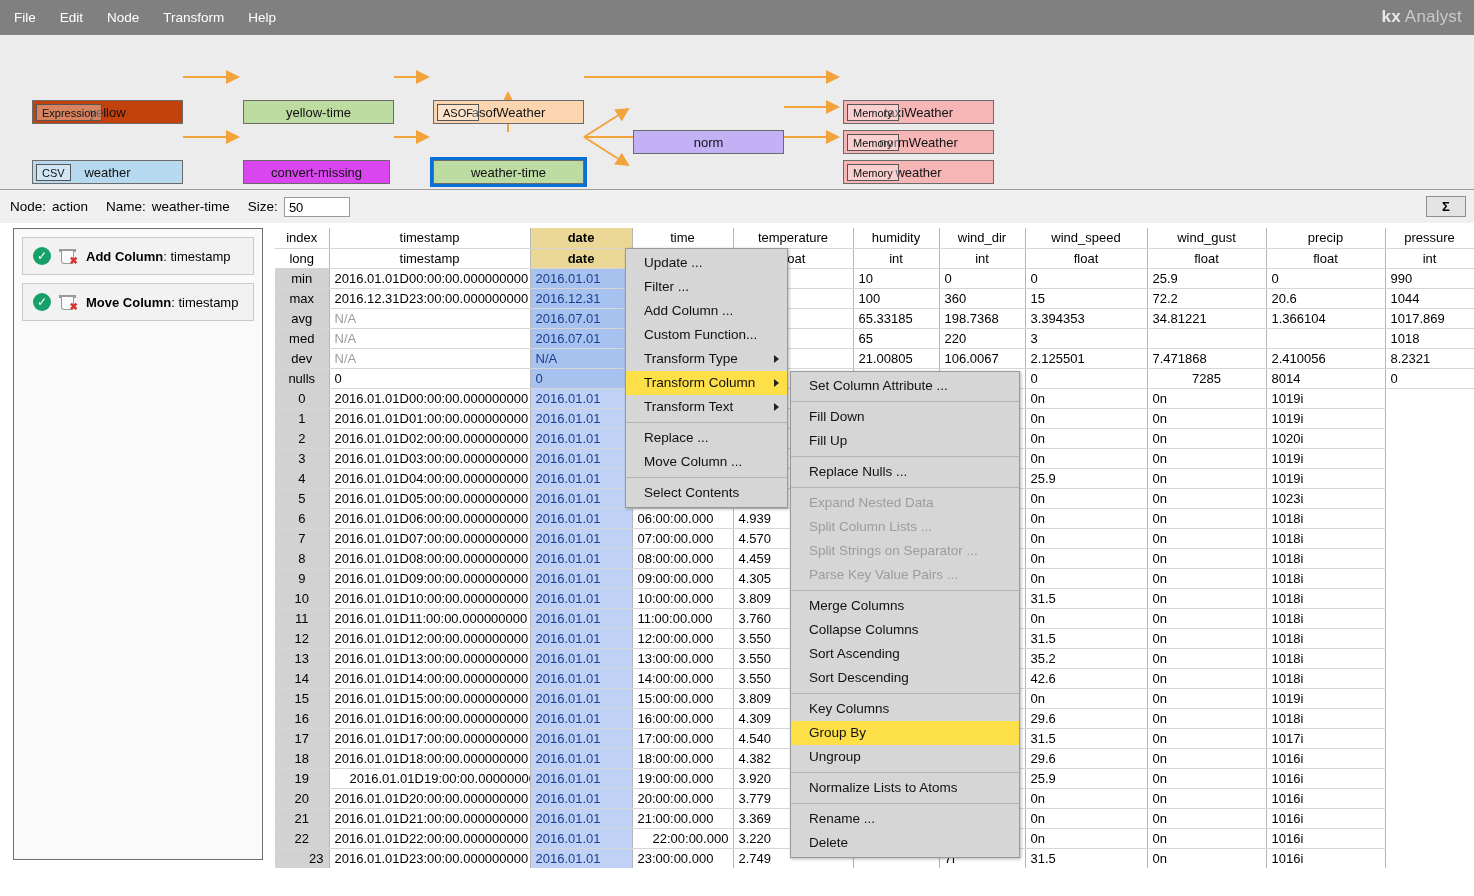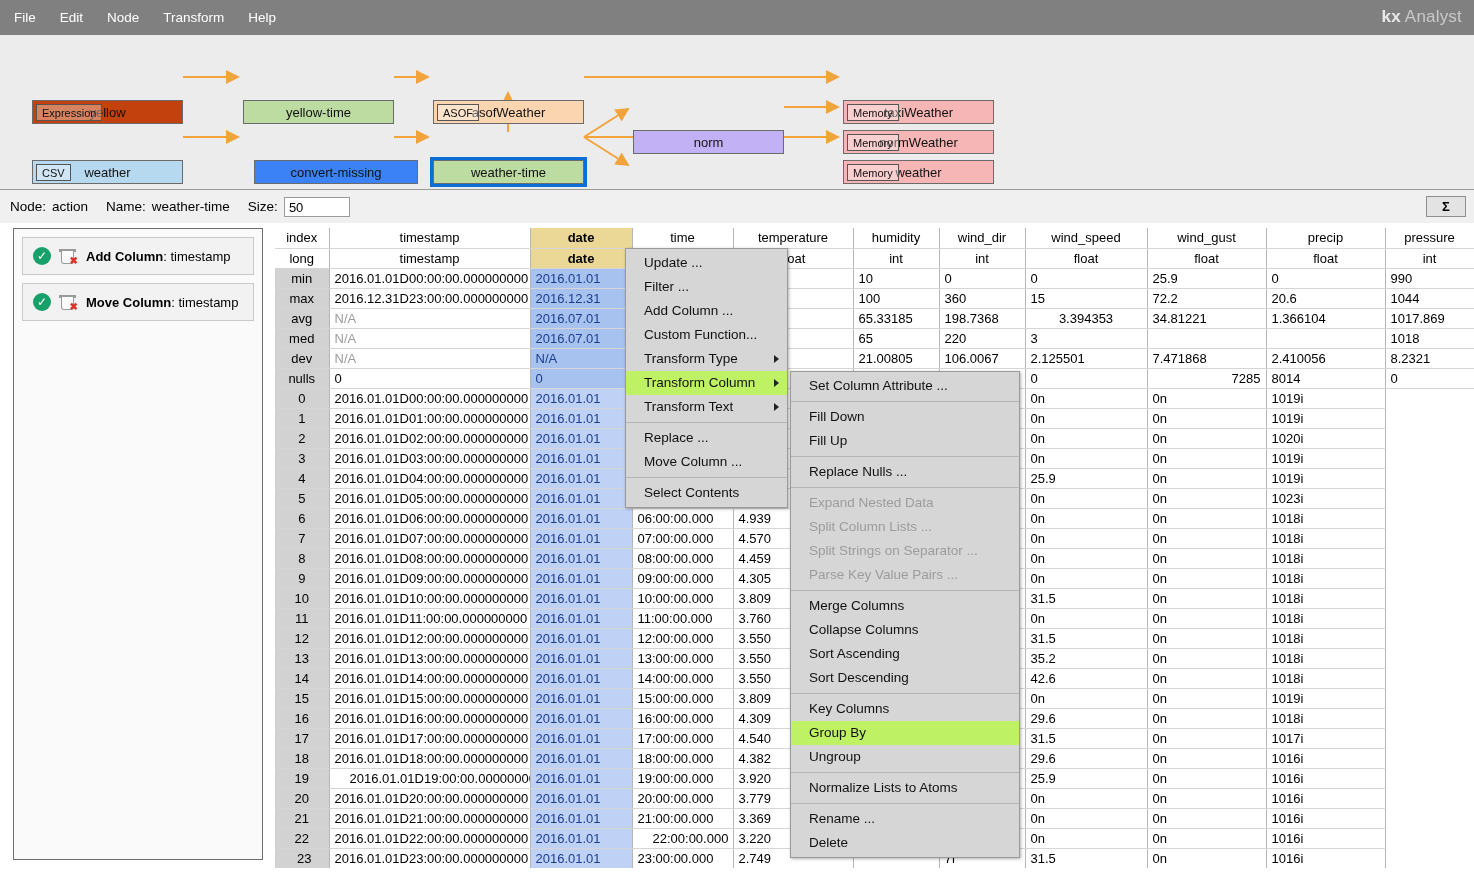--- a/index.html
+++ b/index.html
@@ -133,21 +133,21 @@
 
   
   .menu {
     position: absolute; background: #d6d6d6; border: 1px solid #9a9a9a;
     box-shadow: 1px 1px 3px rgba(0,0,0,0.3); z-index: 50; padding: 2px 0;
   }
   .menu .mi {
     height: 24px; line-height: 24px; padding: 0 26px 0 18px;
     font-size: 13.5px; color: #111; white-space: nowrap; position: relative;
   }
-  .menu .mi.hl { background: #bef264; }
+  .menu .mi.hl { background: #fde047; }
   .menu .mi.dis { color: #9c9c9c; }
   .menu .sep { height: 1px; background: #b4b4b4; margin: 3px 0; }
   .menu .arrow {
     position: absolute; right: 8px; top: 50%; transform: translateY(-50%);
     width: 0; height: 0; border-left: 5px solid #222;
     border-top: 4px solid transparent; border-bottom: 4px solid transparent;
   }
   .bottomstrip {
     position:absolute; left:0; top:868px; width:1474px; height:28px; background:#ffffff;
   }
@@ -211,21 +211,21 @@
           <span>norm</span>
         </div>
         <div class="gnode" style="left: 843px; top: 95px; width: 151px; background: rgb(247, 182, 182);">
           <div class="tag">Memory</div>
           <span>normWeather</span>
         </div>
         <div class="gnode" style="left: 32px; top: 125px; width: 151px; background: rgb(183, 217, 240);">
           <div class="tag">CSV</div>
           <span>weather</span>
         </div>
-        <div class="gnode" style="left: 254px; top: 125px; width: 164px; background: #3b82f6;">
+        <div class="gnode" style="left: 243px; top: 125px; width: 147px; background: #d946ef;">
           <span>convert-missing</span>
         </div>
         <div class="gnode sel-node" style="left: 433px; top: 125px; width: 151px; background: rgb(188, 220, 162);">
           <span>weather-time</span>
         </div>
         <div class="gnode" style="left: 843px; top: 125px; width: 151px; background: rgb(247, 182, 182);">
           <div class="tag">Memory</div>
           <span>weather</span>
         </div>
         <div class="gnode" style="left: 633px; top: 155px; width: 151px; background: rgb(247, 182, 182);">
@@ -334,21 +334,21 @@
             <td style="width: 89px; min-width: 89px; max-width: 89px; text-align: left;">1044</td>
           </tr>
           <tr class="summ">
             <td class="rowlbl" style="width: 54px; min-width: 54px; max-width: 54px; text-align: center;">avg</td>
             <td class="na" style="width: 201px; min-width: 201px; max-width: 201px; text-align: left;">N/A</td>
             <td class="selcol" style="width: 102px; min-width: 102px; max-width: 102px; text-align: left;">2016.07.01</td>
             <td style="width: 101px; min-width: 101px; max-width: 101px; text-align: left;">11:30:00.000</td>
             <td style="width: 120px; min-width: 120px; max-width: 120px; text-align: left;">12.531</td>
             <td style="width: 86px; min-width: 86px; max-width: 86px; text-align: left;">65.33185</td>
             <td style="width: 86px; min-width: 86px; max-width: 86px; text-align: left;">198.7368</td>
-            <td style="width: 122px; min-width: 122px; max-width: 122px; text-align: center;">3.394353</td>
+            <td style="width: 122px; min-width: 122px; max-width: 122px; text-align: left;">3.394353</td>
             <td style="width: 119px; min-width: 119px; max-width: 119px; text-align: left;">34.81221</td>
             <td style="width: 119px; min-width: 119px; max-width: 119px; text-align: left;">1.366104</td>
             <td style="width: 89px; min-width: 89px; max-width: 89px; text-align: left;">1017.869</td>
           </tr>
           <tr class="summ">
             <td class="rowlbl" style="width: 54px; min-width: 54px; max-width: 54px; text-align: center;">med</td>
             <td class="na" style="width: 201px; min-width: 201px; max-width: 201px; text-align: left;">N/A</td>
             <td class="selcol" style="width: 102px; min-width: 102px; max-width: 102px; text-align: left;">2016.07.01</td>
             <td style="width: 101px; min-width: 101px; max-width: 101px; text-align: left;">11:30:00.000</td>
             <td style="width: 120px; min-width: 120px; max-width: 120px; text-align: left;">12.301</td>
@@ -374,21 +374,21 @@
           </tr>
           <tr class="summ">
             <td class="rowlbl" style="width: 54px; min-width: 54px; max-width: 54px; text-align: center;">nulls</td>
             <td style="width: 201px; min-width: 201px; max-width: 201px; text-align: left;">0</td>
             <td class="selcol" style="width: 102px; min-width: 102px; max-width: 102px; text-align: left;">0</td>
             <td style="width: 101px; min-width: 101px; max-width: 101px; text-align: left;">0</td>
             <td style="width: 120px; min-width: 120px; max-width: 120px; text-align: left;">0</td>
             <td style="width: 86px; min-width: 86px; max-width: 86px; text-align: left;">0</td>
             <td style="width: 86px; min-width: 86px; max-width: 86px; text-align: left;">0</td>
             <td style="width: 122px; min-width: 122px; max-width: 122px; text-align: left;">0</td>
-            <td style="width: 119px; min-width: 119px; max-width: 119px; text-align: right;">7285</td>
+            <td style="width: 119px; min-width: 119px; max-width: 119px; text-align: center;">7285</td>
             <td style="width: 119px; min-width: 119px; max-width: 119px; text-align: left;">8014</td>
             <td style="width: 89px; min-width: 89px; max-width: 89px; text-align: left;">0</td>
           </tr>
           <tr>
             <td class="sampidx" style="width: 54px; min-width: 54px; max-width: 54px; text-align: center;">0</td>
             <td style="width: 201px; min-width: 201px; max-width: 201px; text-align: left;">2016.01.01D00:00:00.000000000</td>
             <td class="selcol-light" style="width: 102px; min-width: 102px; max-width: 102px; text-align: left;">2016.01.01</td>
             <td style="width: 101px; min-width: 101px; max-width: 101px; text-align: left;">00:00:00.000</td>
             <td style="width: 120px; min-width: 120px; max-width: 120px; text-align: left;">4.939</td>
             <td style="width: 86px; min-width: 86px; max-width: 86px; text-align: left;"></td>
@@ -655,21 +655,21 @@
             <td class="selcol-light" style="width: 102px; min-width: 102px; max-width: 102px; text-align: left;">2016.01.01</td>
             <td style="width: 101px; min-width: 101px; max-width: 101px; text-align: left; padding-left: 20px;">22:00:00.000</td>
             <td style="width: 120px; min-width: 120px; max-width: 120px; text-align: left;">3.220</td>
             <td style="width: 86px; min-width: 86px; max-width: 86px; text-align: left;"></td>
             <td style="width: 86px; min-width: 86px; max-width: 86px; text-align: left;">6f</td>
             <td style="width: 122px; min-width: 122px; max-width: 122px; text-align: left;">0n</td>
             <td style="width: 119px; min-width: 119px; max-width: 119px; text-align: left;">0n</td>
             <td style="width: 119px; min-width: 119px; max-width: 119px; text-align: left;">1016i</td>
           </tr>
           <tr>
-            <td class="sampidx" style="width: 54px; min-width: 54px; max-width: 54px; text-align: left; padding-left: 22px;">23</td>
+            <td class="sampidx" style="width: 54px; min-width: 54px; max-width: 54px; text-align: right; padding-left: 22px;">23</td>
             <td style="width: 201px; min-width: 201px; max-width: 201px; text-align: left;">2016.01.01D23:00:00.000000000</td>
             <td class="selcol-light" style="width: 102px; min-width: 102px; max-width: 102px; text-align: left;">2016.01.01</td>
             <td style="width: 101px; min-width: 101px; max-width: 101px; text-align: left;">23:00:00.000</td>
             <td style="width: 120px; min-width: 120px; max-width: 120px; text-align: left;">2.749</td>
             <td style="width: 86px; min-width: 86px; max-width: 86px; text-align: left;"></td>
             <td style="width: 86px; min-width: 86px; max-width: 86px; text-align: left;">7f</td>
             <td style="width: 122px; min-width: 122px; max-width: 122px; text-align: left;">31.5</td>
             <td style="width: 119px; min-width: 119px; max-width: 119px; text-align: left;">0n</td>
             <td style="width: 119px; min-width: 119px; max-width: 119px; text-align: left;">1016i</td>
           </tr>

